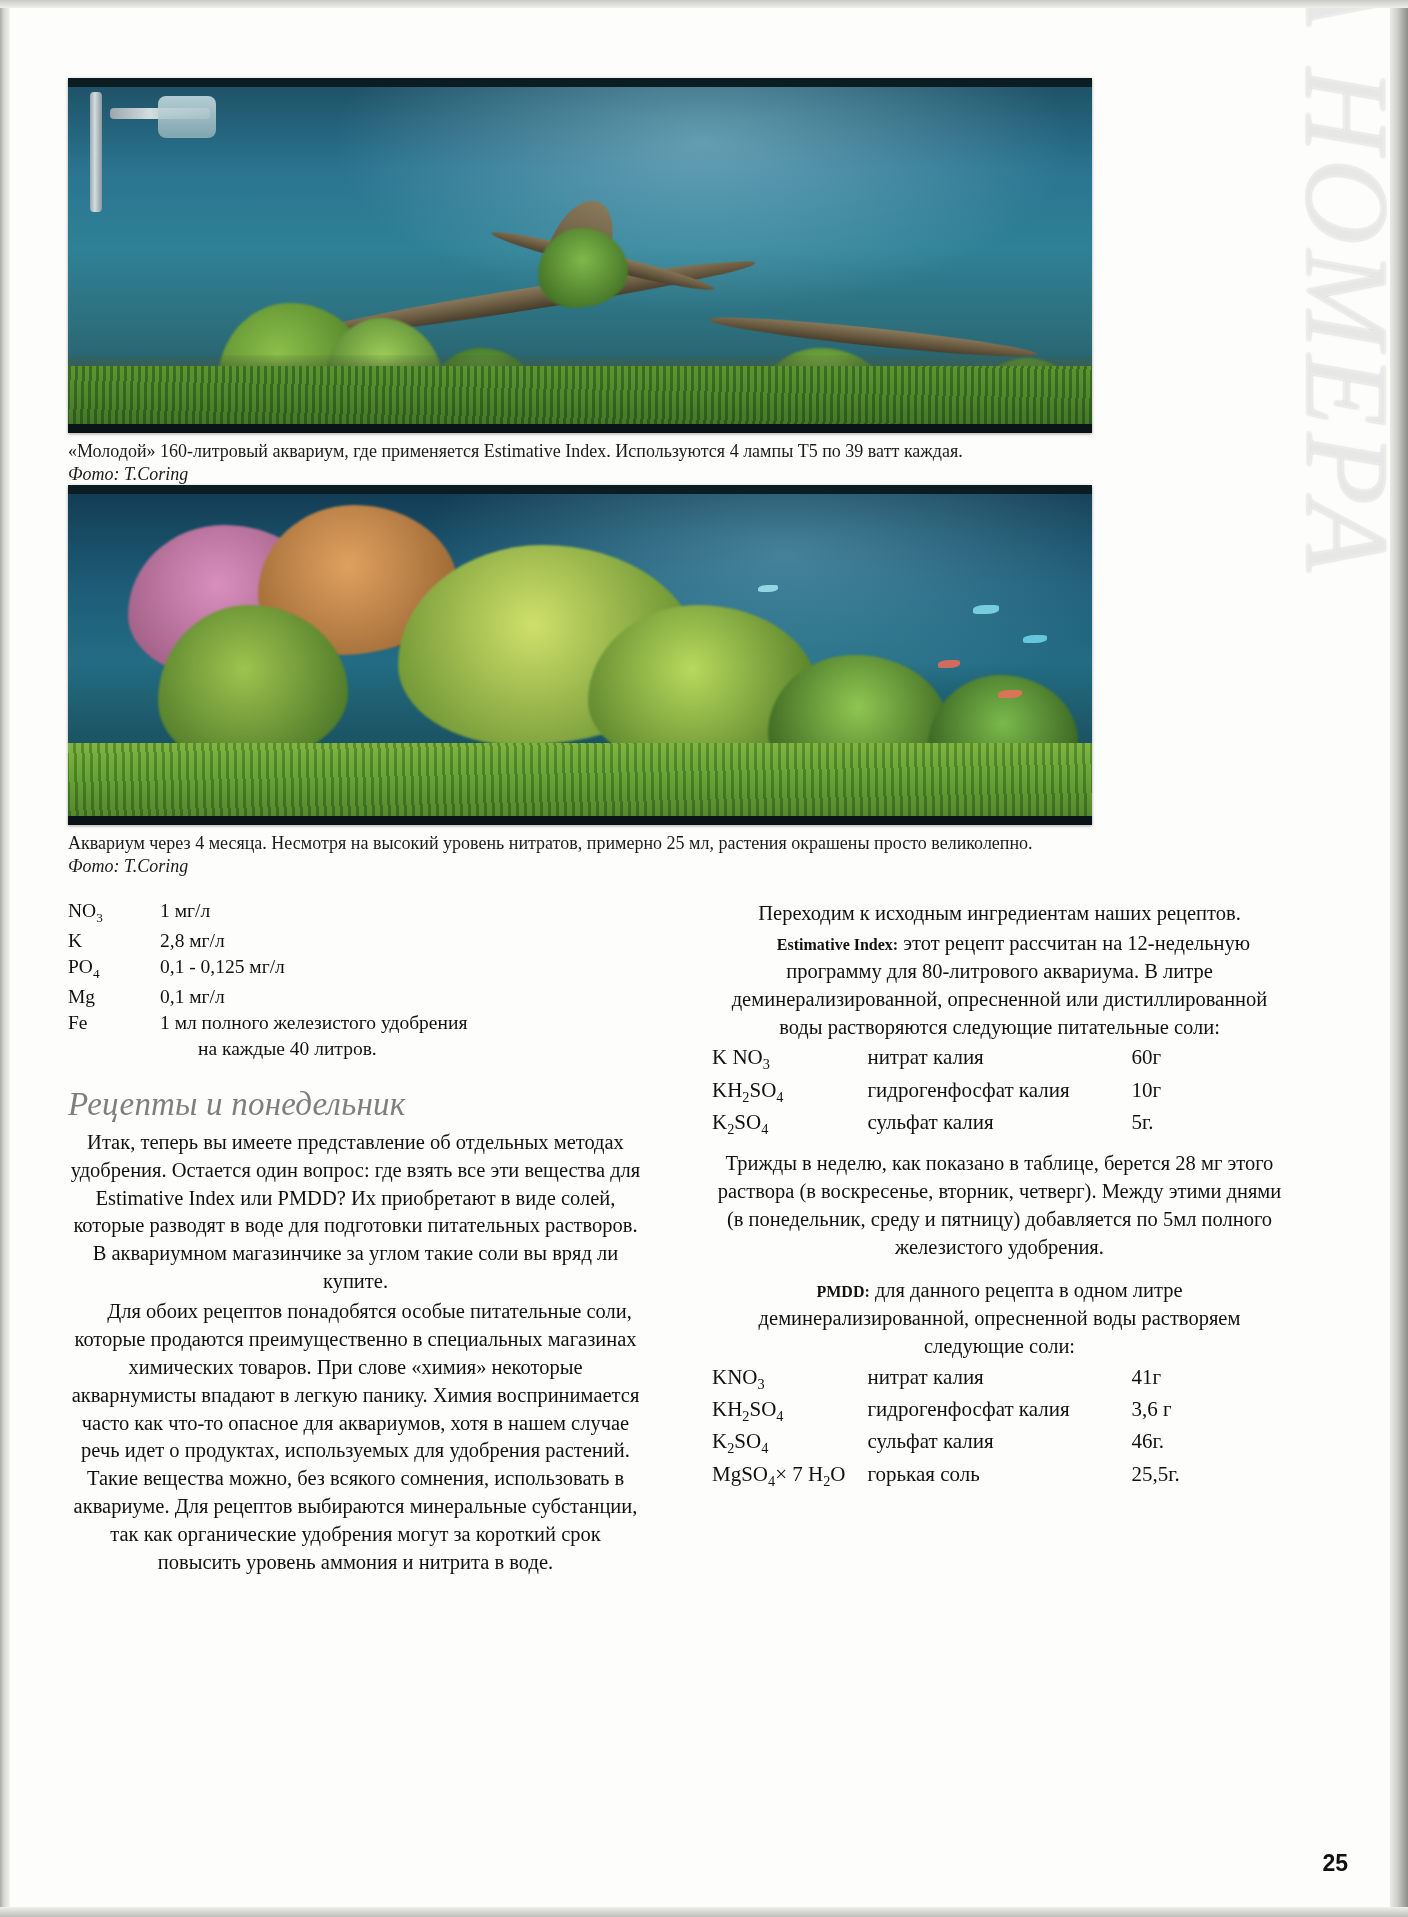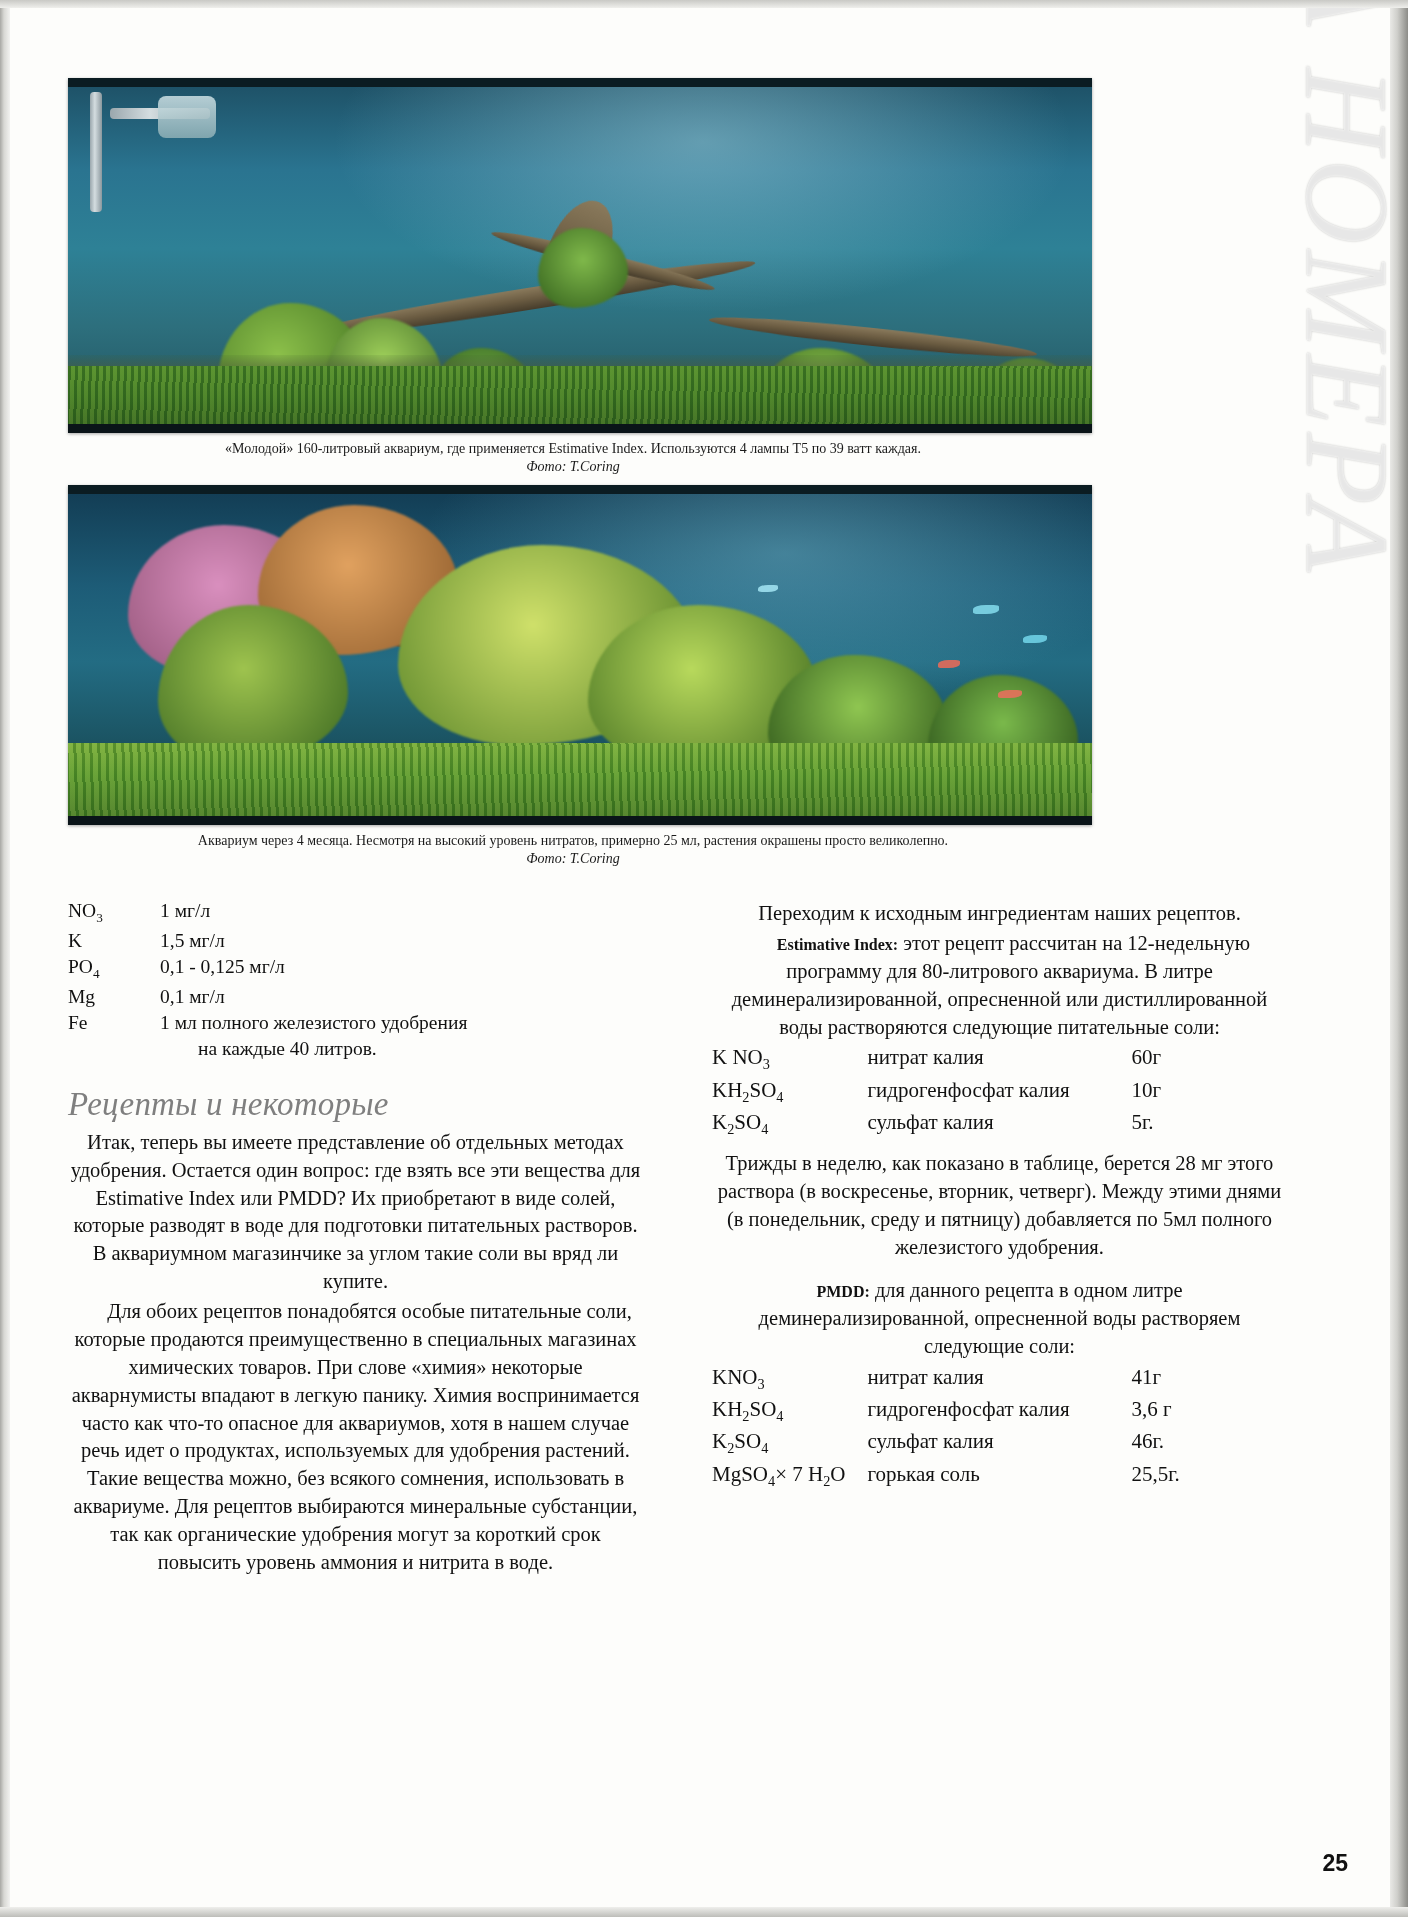--- a/index.html
+++ b/index.html
@@ -88,24 +88,23 @@
     width: 1024px; height: 355px;
   }
   .photo2 {
     left: 68px; top: 485px;
     width: 1024px; height: 340px;
   }
   .caption {
     position: absolute;
     left: 68px;
     width: 1010px;
-    font-size: 14px;
+    font-size: 18px;
     line-height: 1.28;
     color: #1b1b1b;
-    text-align: center;
   }
   .caption .credit {
     font-style: italic;
     display: block;
   }
   .cap1 { top: 440px; }
   .cap2 { top: 832px; }
 
   
   .aq {
@@ -309,42 +308,42 @@
 
   <div class="col-left">
     <table class="nutrients">
       <tbody>
           <tr>
         <td class="sym">NO<sub>3</sub></td>
         <td class="val">1 мг/л</td>
       </tr>
       <tr>
         <td class="sym">K</td>
-        <td class="val">1,5 мг/л</td>
+        <td class="val">2,8 мг/л</td>
       </tr>
       <tr>
         <td class="sym">PO<sub>4</sub></td>
         <td class="val">0,1 - 0,125 мг/л</td>
       </tr>
       <tr>
         <td class="sym">Mg</td>
         <td class="val">0,1 мг/л</td>
       </tr>
       <tr>
         <td class="sym">Fe</td>
         <td class="val">1 мл полного железистого удобрения</td>
       </tr>
       <tr>
         <td class="sym"></td>
         <td class="val" style="padding-left:38px;">на каждые 40 литров.</td>
       </tr>
     </tbody>
       </table>
 
-    <div class="section-title">Рецепты и некоторые</div>
+    <div class="section-title">Рецепты и понедельник</div>
 
     <p class="body">Итак, теперь вы имеете представление об отдельных методах удобрения. Остается один вопрос: где взять все эти вещества для Estimative Index или PMDD? Их приобретают в виде солей, которые разводят в воде для подготовки питательных растворов. В аквариумном магазинчике за углом такие соли вы вряд ли купите.</p>
     <p class="body">Для обоих рецептов понадобятся особые питательные соли, которые продаются преимущественно в специальных магазинах химических товаров. При слове «химия» некоторые акварнумисты впадают в легкую панику. Химия воспринимается часто как что-то опасное для аквариумов, хотя в нашем случае речь идет о продуктах, используемых для удобрения растений. Такие вещества можно, без всякого сомнения, использовать в аквариуме. Для рецептов выбираются минеральные субстанции, так как органические удобрения могут за короткий срок повысить уровень аммония и нитрита в воде.</p>
   </div>
 
   <div class="col-right">
     <p class="body">Переходим к исходным ингредиентам наших рецептов.</p>
 
     <p class="body" style="margin-top:2px;"><span class="recipe-head">Estimative Index:</span><span> этот рецепт рассчитан на 12-недельную программу для 80-литрового аквариума. В литре деминерализированной, опресненной или дистиллированной воды растворяются следующие питательные соли:</span></p>
 

